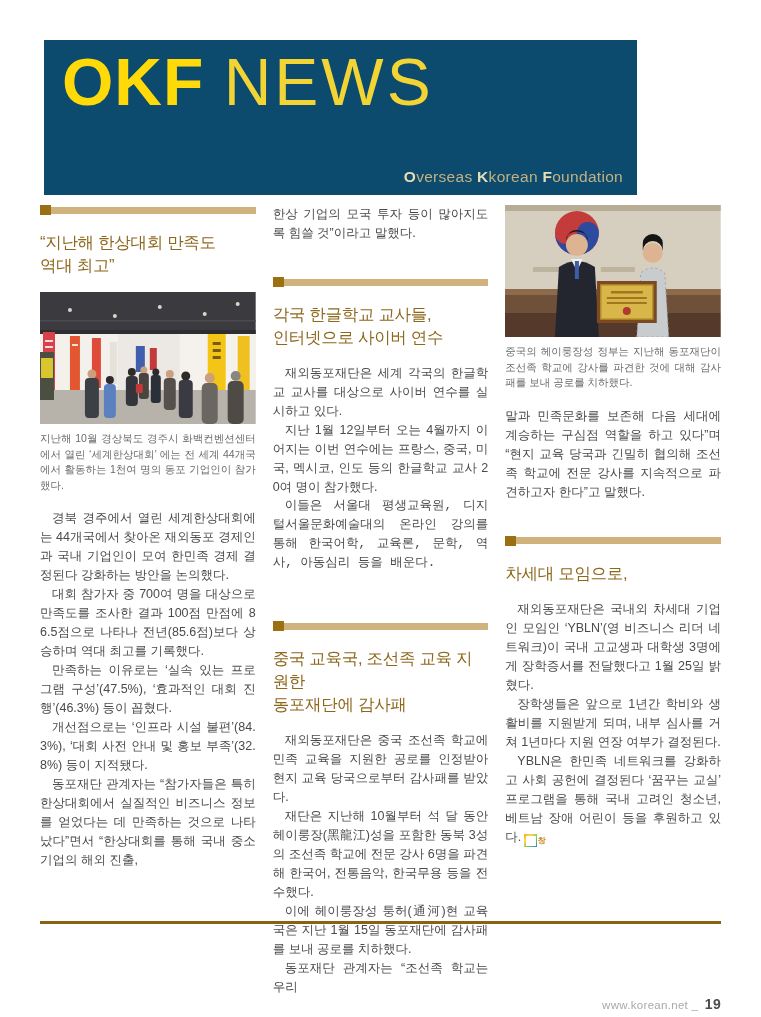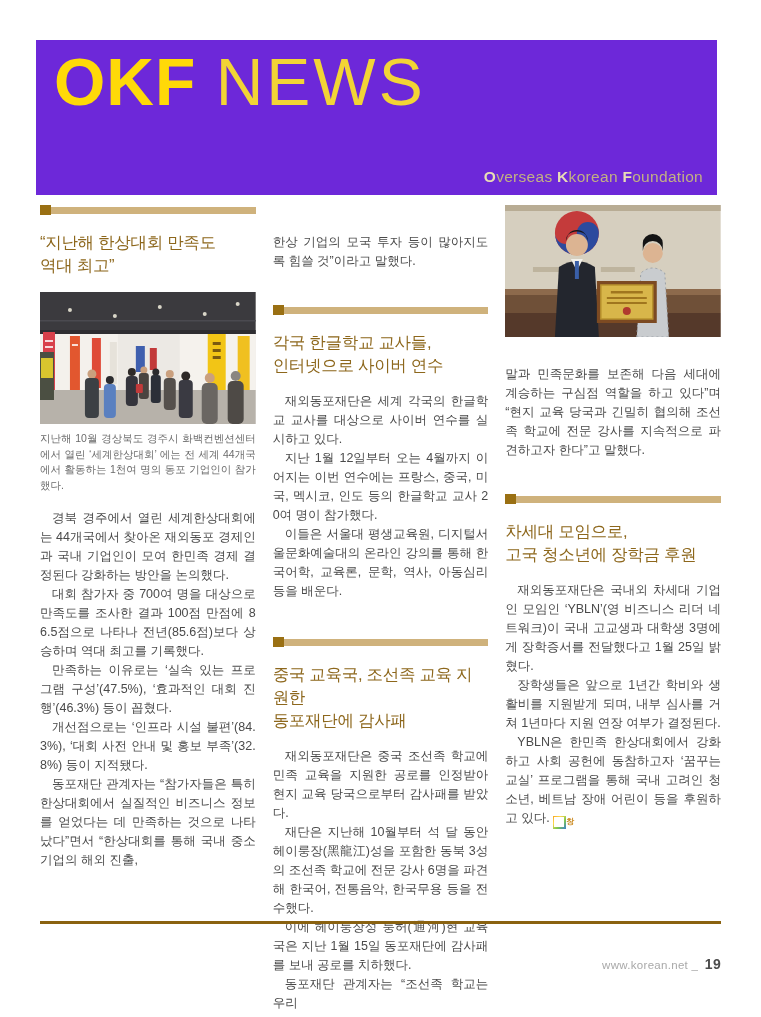--- a/index.html
+++ b/index.html
@@ -1,22 +1,22 @@
 <!DOCTYPE html>
 <html><head>
 <meta charset="utf-8">
 <style>
   * { margin:0; padding:0; box-sizing:border-box; }
   html,body { width:761px; height:1017px; background:#ffffff; overflow:hidden;
               font-family:"Liberation Sans", sans-serif; }
   .page { position:relative; width:761px; height:1017px; background:#fff; }
 
   
-  .masthead { position:absolute; left:36px; top:40px; width:681px; height:155px;
-              background:#6d28d9; }
+  .masthead { position:absolute; left:44px; top:40px; width:593px; height:155px;
+              background:#0c4a6e; }
   .masthead-title { position:absolute; left:18px; top:6px; font-size:66px; line-height:1.1;
                     letter-spacing:1px; white-space:nowrap; }
   .masthead-title .bold  { font-weight:800; color:#FFD908; }
   .masthead-title .light { font-weight:200; color:#F2D435; letter-spacing:3px; }
   .masthead-org { position:absolute; right:14px; bottom:9px; font-size:15.5px;
                   color:#C3B183; letter-spacing:.3px; }
   .masthead-org b { color:#E8DDB6; font-weight:700; }
 
   
   .content { position:absolute; left:40px; top:205px; width:681px; display:grid;
@@ -33,35 +33,35 @@
 
   figure.photo { width:100%; height:132px; margin:0 0 7px 0; overflow:hidden; }
   figure.photo svg { display:block; width:100%; height:100%; }
 
   .caption { font-size:10.5px; line-height:15.5px; color:#6B6B6B; text-align:justify;
              margin-bottom:16px; }
 
   p.body { font-size:12.5px; line-height:19px; color:#4A4A4A; text-align:justify;
            text-indent:12px; word-break:break-all; }
   p.body.noindent { text-indent:0; }
-  .gap-after-cont { margin-bottom:34px;margin-top:28px; }
-  .gap-after-art  { margin-bottom:36px; }
+  .gap-after-cont { margin-bottom:34px; }
+  .gap-after-art  { margin-bottom:48px;font-family:Liberation Mono, monospace; }
   .photo-top-pad  { margin-top:5px; }
 
   
   .endmark { display:inline-block; width:13px; height:13px; vertical-align:-2px;
              margin-left:3px; padding:1.5px;
              background:linear-gradient(135deg,#f5a623 0%,#ffd94d 30%,#7ec850 62%,#3b7fd4 100%); }
   .endmark i { display:block; width:100%; height:100%; background:#fff; font-style:normal;
                font-size:8px; line-height:10px; text-align:center; color:#C9861A; font-weight:700; }
 
   
   .page-rule { position:absolute; left:40px; top:921px; width:681px; height:2.5px;
                background:#8A6210; }
-  .footer { position:absolute; right:40px; top:956px; font-size:11.5px; color:#A9A9A9;
+  .footer { position:absolute; right:40px; top:996px; font-size:11.5px; color:#A9A9A9;
             letter-spacing:.3px; }
   .footer .pagenum { font-size:14px; color:#4C4C4C; font-weight:700; margin-left:3px; }
 </style>
 </head>
 <body>
 
 <div class="page">
 
   <div class="masthead">
     <div class="masthead-title">
@@ -205,34 +205,34 @@
             <rect x="92" y="76" width="60" height="42" fill="#7c4a22"></rect>
             <rect x="96" y="80" width="52" height="34" fill="#d8b64a"></rect>
             <rect x="96" y="80" width="52" height="34" fill="none" stroke="#b8922e" stroke-width="1.5"></rect>
             <rect x="106" y="86" width="32" height="2.5" fill="#a0761e"></rect>
             <rect x="102" y="92" width="40" height="2" fill="#a0761e"></rect>
             <rect x="102" y="97" width="40" height="2" fill="#a0761e"></rect>
             <circle cx="122" cy="106" r="4" fill="#b03a2e"></circle>
           </g>
         </svg>
       </figure>
+      <div class="caption">중국의 헤이룽장성 정부는 지난해 동포재단이 조선족 학교에 강사를 파견한 것에 대해 감사패를 보내 공로를 치하했다.</div>
 
       <p class="body noindent gap-after-cont">말과 민족문화를 보존해 다음 세대에 계승하는 구심점 역할을 하고 있다”며 “현지 교육 당국과 긴밀히 협의해 조선족 학교에 전문 강사를 지속적으로 파견하고자 한다”고 말했다.</p>
 
       <div class="sect">
         <span class="sq"></span>
         <span class="bar"></span>
       </div>
       <h2 class="headline">
         <span>차세대 모임으로,</span><br>
-        <span>고국 청소년에 장학금 후원</span>
       </h2>
       <p class="body">재외동포재단은 국내외 차세대 기업인 모임인 ‘YBLN’(영 비즈니스 리더 네트워크)이 국내 고교생과 대학생 3명에게 장학증서를 전달했다고 1월 25일 밝혔다.</p>
       <p class="body">장학생들은 앞으로 1년간 학비와 생활비를 지원받게 되며, 내부 심사를 거쳐 1년마다 지원 연장 여부가 결정된다.</p>
-      <p class="body"><span>YBLN은 한민족 한상대회에서 강화하고 사회 공헌에 동참하고자 ‘꿈꾸는 교실’ 프로그램을 통해 국내 고려인 청소년, 베트남 장애 어린이 등을 후원하고 있다.</span><span class="endmark"><i>창</i></span></p>
+      <p class="body"><span>YBLN은 한민족 네트워크를 강화하고 사회 공헌에 결정된다 ‘꿈꾸는 교실’ 프로그램을 통해 국내 고려인 청소년, 베트남 장애 어린이 등을 후원하고 있다.</span><span class="endmark"><i>창</i></span></p>
     </div>
   </div>
 
   <div class="page-rule"></div>
   <div class="footer">
     <span>www.korean.net</span>
     <span>_</span>
     <span class="pagenum">19</span>
   </div>
 

